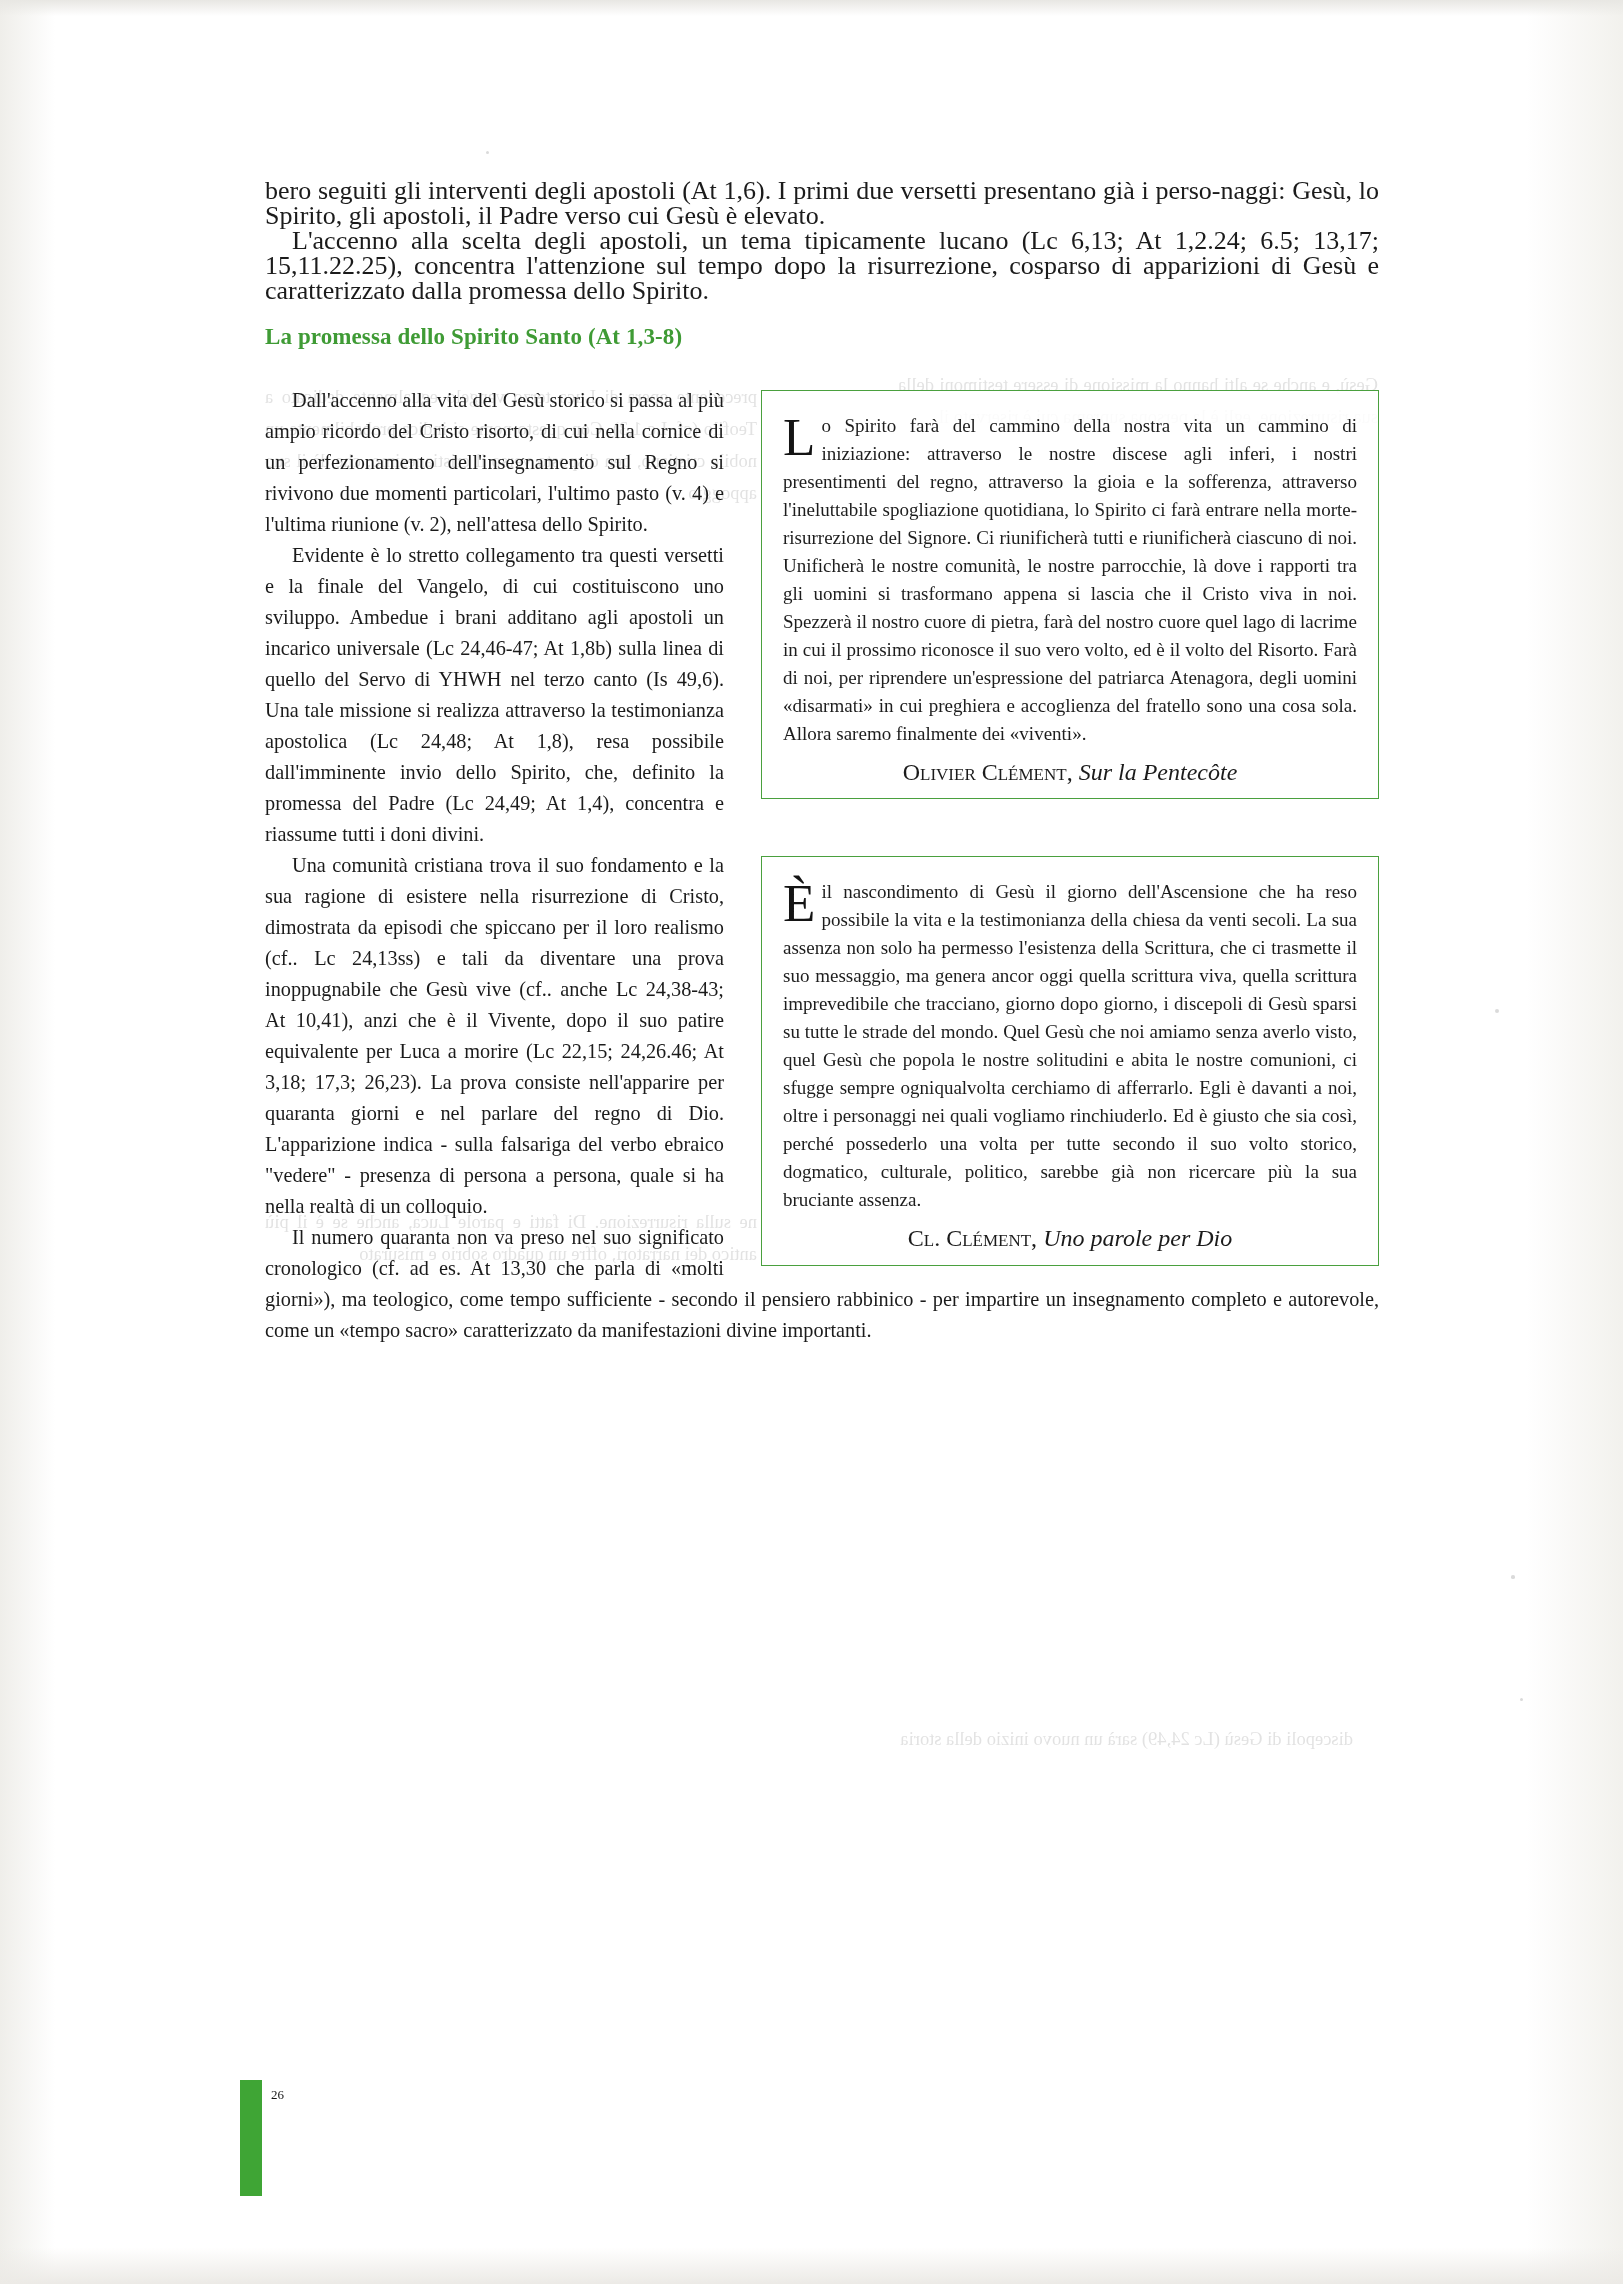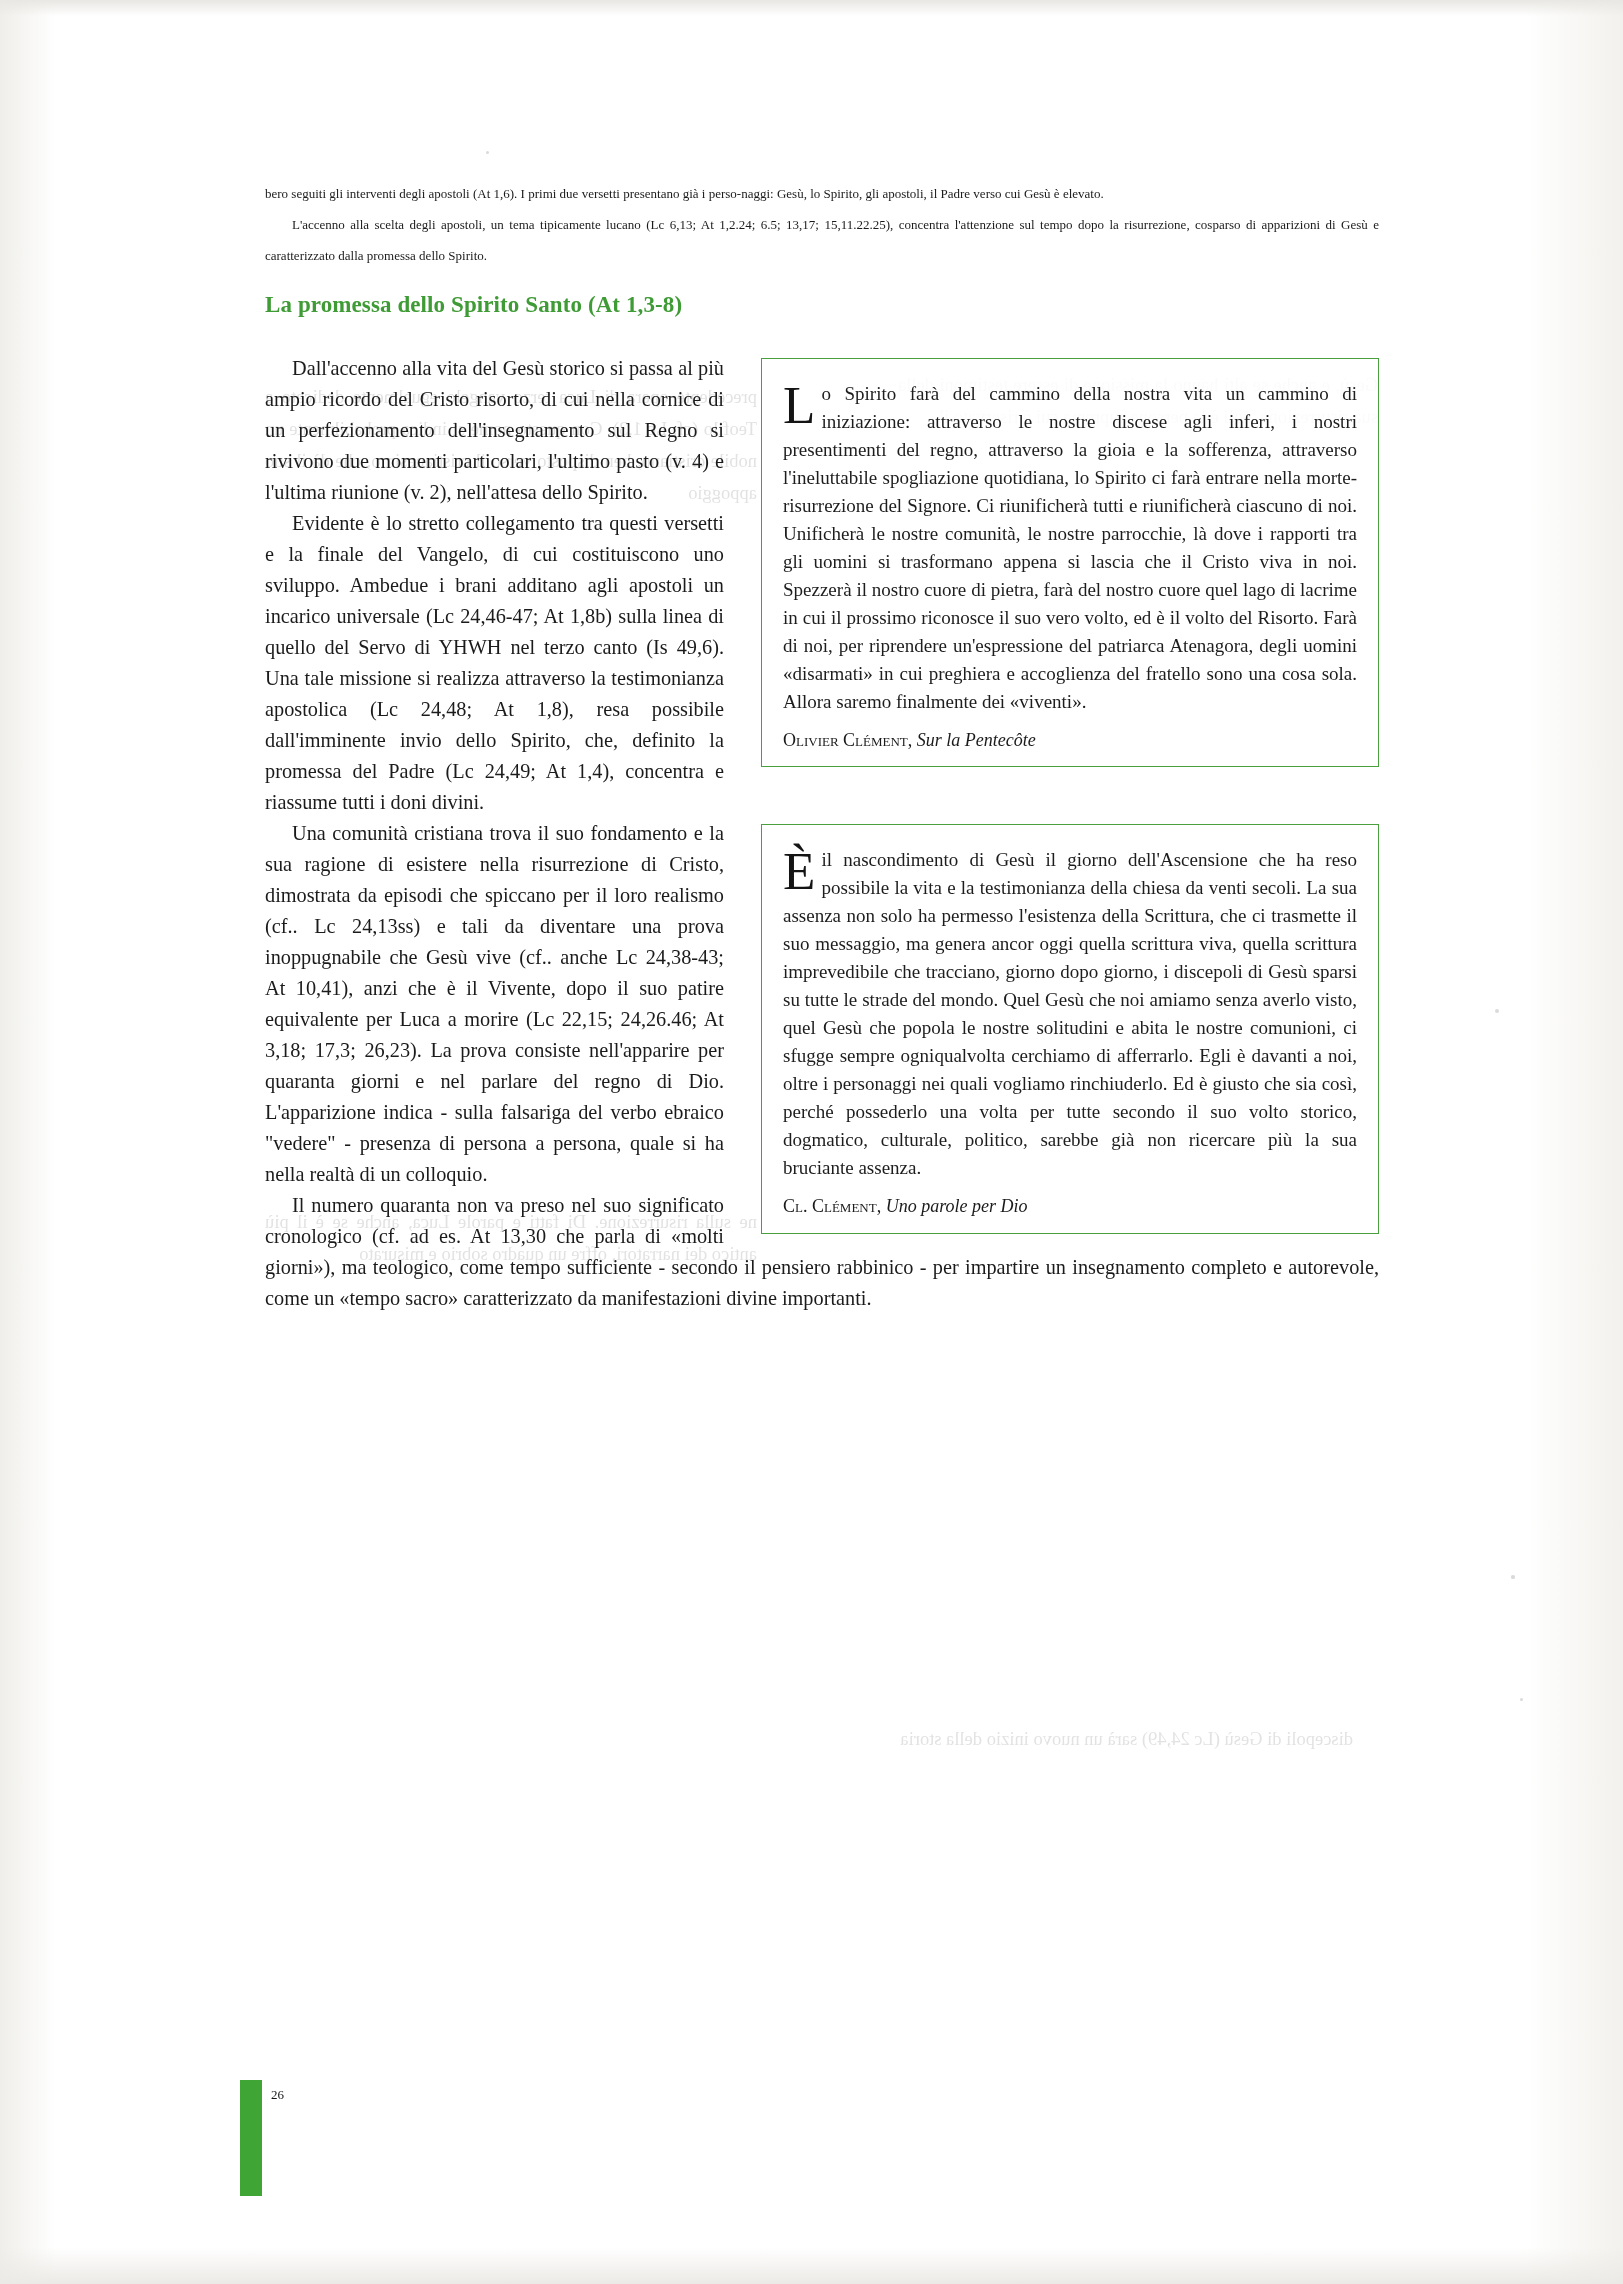--- a/index.html
+++ b/index.html
@@ -63,21 +63,21 @@
     font-size: 20.3px;
     line-height: 31px;
     color: #1b1b1b;
     margin: 0;
     text-align: justify;
     -webkit-hyphens: manual;
     hyphens: manual;
   }
   p.indent { text-indent: 27px; }
 
-  .intro-block p.body-text { font-size: 13px; line-height: 31px; }
+  .intro-block p.body-text { font-size: 26px; line-height: 25px; }
 
   .section-title {
     font-family: "Liberation Serif", serif;
     font-weight: bold;
     font-size: 23px;
     color: #3f9b35;
     margin: 21px 0 35px 0;
     letter-spacing: 0.1px;
   }
 
@@ -111,24 +111,24 @@
     float: left;
     font-family: "Liberation Serif", serif;
     font-size: 53px;
     line-height: 38px;
     padding: 6.2px 6.2px 0 0;
     color: #141414;
   }
 
   .box-attrib {
     font-family: "Liberation Serif", serif;
-    font-size: 18px;
+    font-size: 24px;
     line-height: 26px;
     margin: 11px 0 0 0;
-    text-align: left;
+    text-align: center;
     color: #1b1b1b;
   }
   .box-attrib .author { font-variant: small-caps; }
   .box-attrib .work { font-style: italic; }
 
   .clear { clear: both; }
 
   
   .folio-mark {
     position: absolute;

